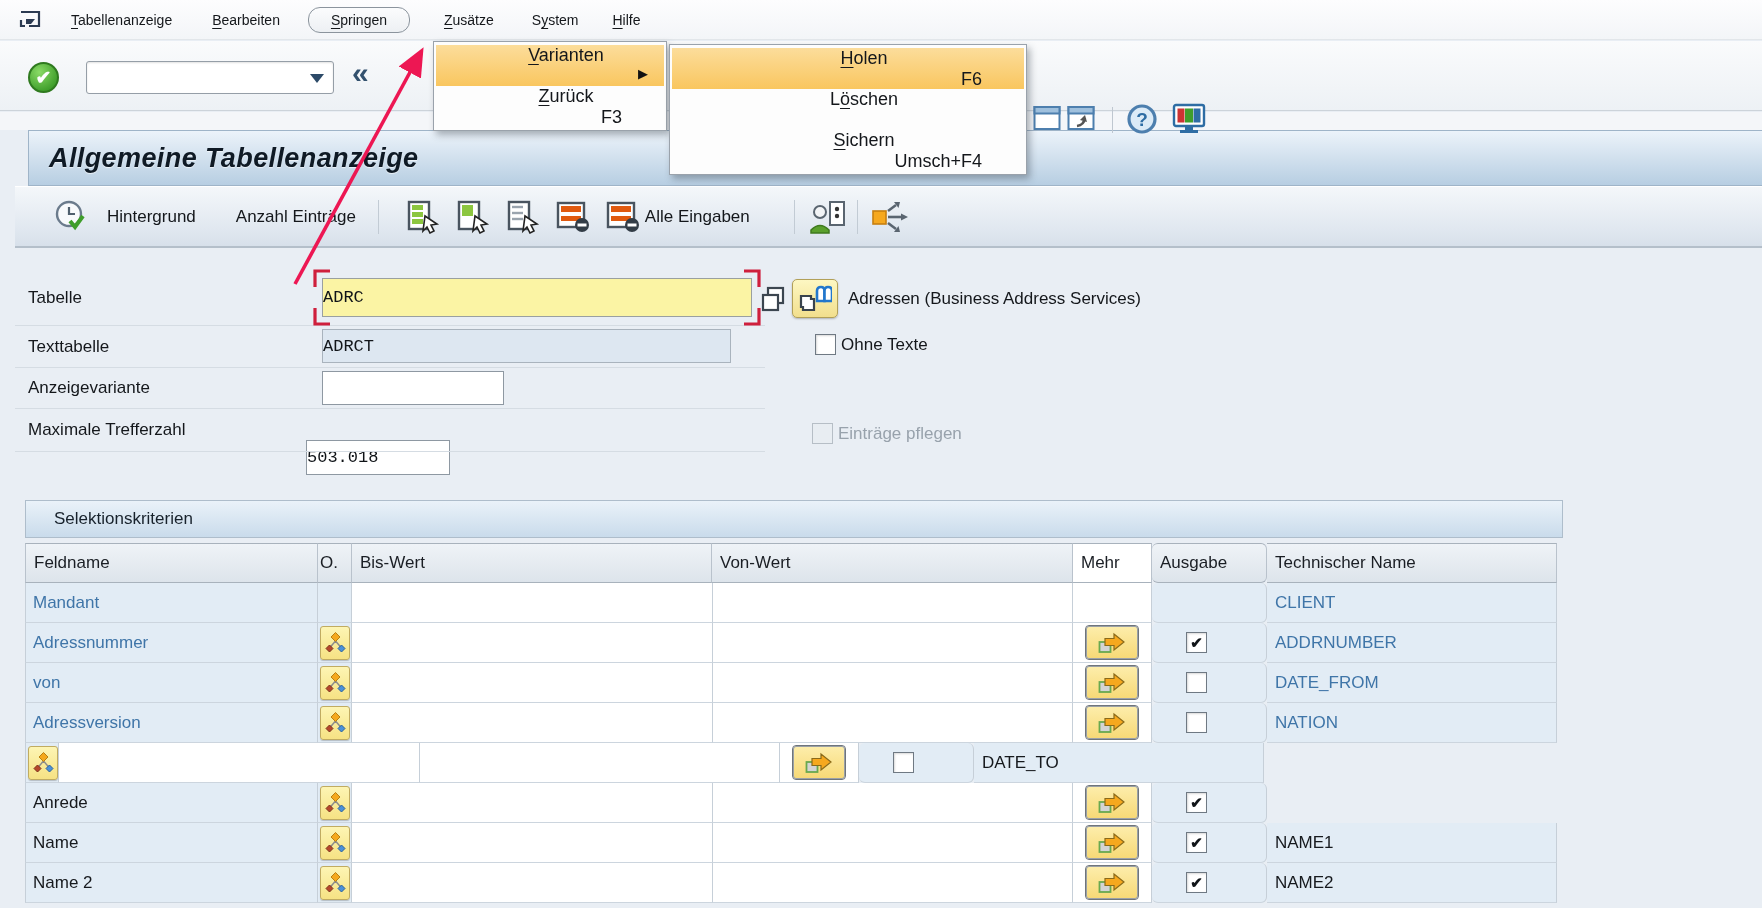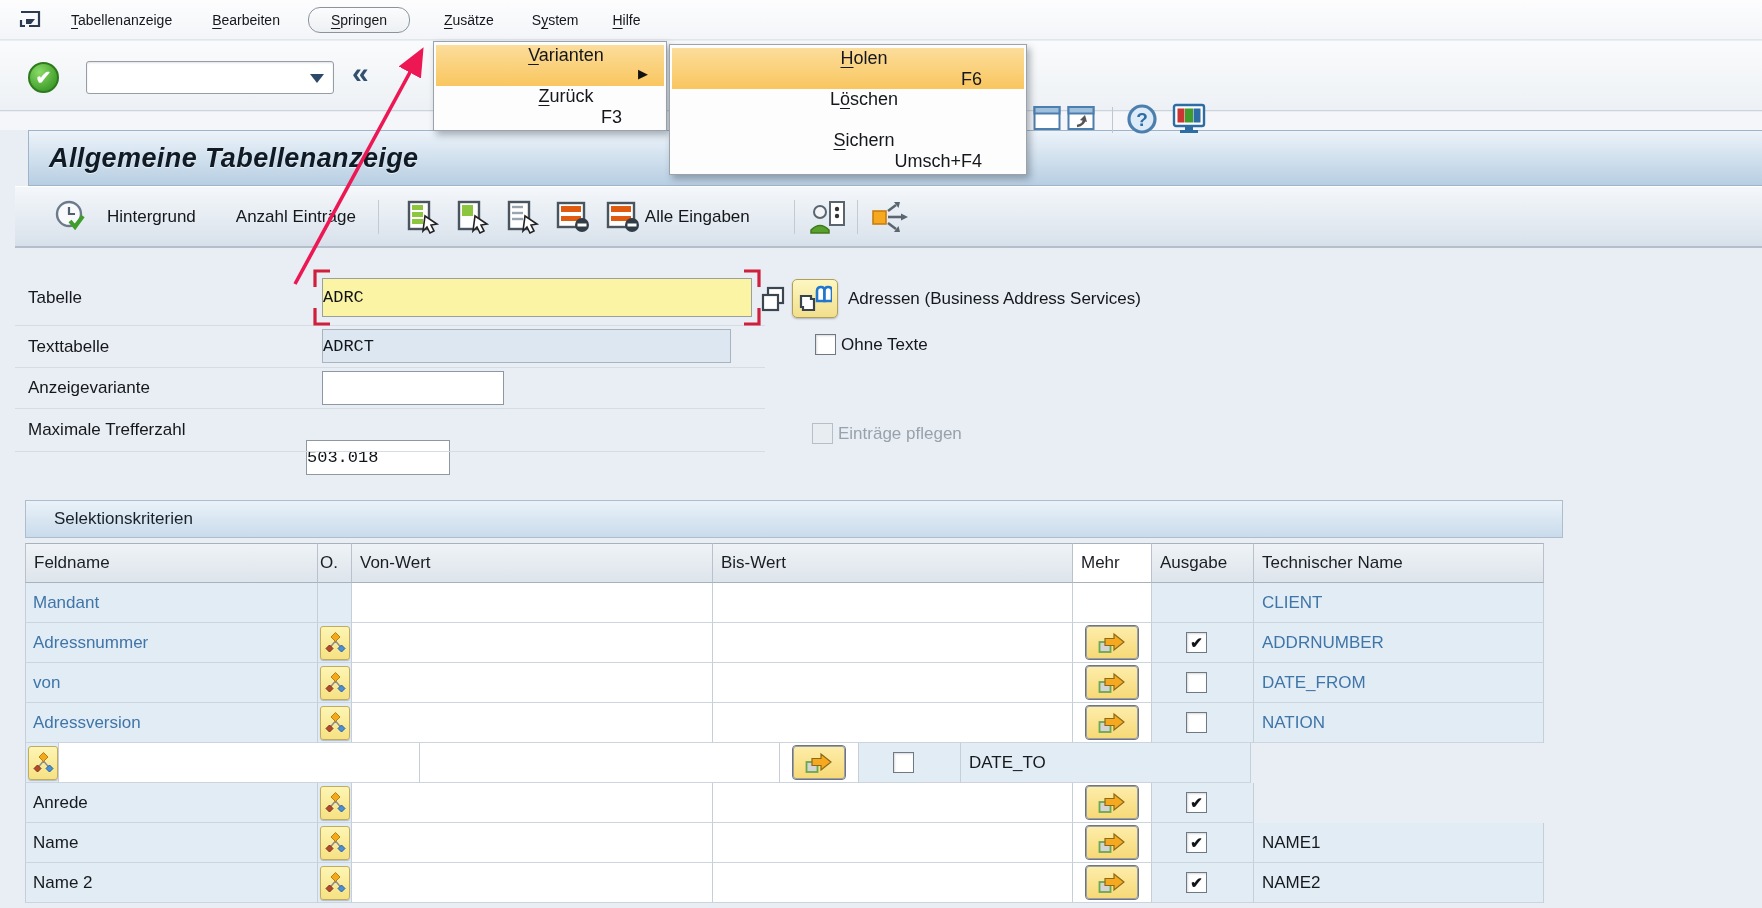--- a/index.html
+++ b/index.html
@@ -55,21 +55,21 @@
 .sel-row{display:flex;height:40px;}
 .sel-row .cell{border-right:1px solid #c6cfd8;border-bottom:1px solid #ccd5de;display:flex;align-items:center;font-size:17px;overflow:hidden;}
 .sel-row .cell:first-child{border-left:1px solid #c6cfd8;}
 .cell.lab{background:#e2ecf5;padding-left:7px;color:#16191d;}
 .cell.inp{background:#ffffff;}
 .cell.key{color:#3f75a8;}
 .cell.tech{padding-left:8px;}
 .c0{width:293px}.c1{width:34px;padding-left:2px !important;}
 .c2{width:361px}.c3{width:360px}
 .c4{width:79px;justify-content:center;background:#fff !important;}
-.c5{width:102px;padding-left:34px !important;}
+.c5{width:115px;padding-left:34px !important;border-radius:6px;}
 .c6{width:290px}
 .opt-btn{display:inline-flex;align-items:center;justify-content:center;width:30px;height:34px;border:1px solid #c0ab61;border-radius:3px;background:linear-gradient(#fdf5b4,#f6e284);box-shadow:0 1px 1px rgba(0,0,0,.2);}
 .mehr-btn{display:inline-flex;align-items:center;justify-content:center;width:52px;height:33px;border:1px solid #9aa0a6;outline:1px solid #6f757b;border-radius:3px;background:linear-gradient(#fdedaa,#f7d977);}
 
 
 .menu-panel{position:absolute;background:#fdfdfd;border:1px solid #9aa2ab;box-shadow:3px 4px 7px rgba(50,60,70,.38);z-index:40;padding:3px 2px;font-size:18px;color:#14171b;}
 .menu-item{height:41px;display:flex;align-items:center;padding:0 12px 0 44px;white-space:nowrap;flex-direction:column;}
 .menu-item.hl{background:linear-gradient(#fcdd9b,#f9c65f);}
 .menu-item u{text-underline-offset:3px;}
 .menu-item .sc{margin-left:auto;margin-right:30px;}
@@ -272,22 +272,22 @@
   </div>
   <div class="fline" style="top:451px"></div>
 
   <div class="seltable">
     <div class="sel-header-bar">
       <span>Selektionskriterien</span>
     </div>
     <div class="sel-colhead">
       <div class="cell c0">Feldname</div>
       <div class="cell c1">O.</div>
+      <div class="cell c3">Bis-Wert</div>
       <div class="cell c2">Von-Wert</div>
-      <div class="cell c3">Bis-Wert</div>
       <div class="cell c4" style="justify-content:flex-start">Mehr</div>
       <div class="cell c5" style="padding-left:8px !important">Ausgabe</div>
       <div class="cell c6">Technischer Name</div>
     </div>
     <div id="sel-rows">
         <div class="sel-row">
           <div class="cell c0 lab key">Mandant</div>
           <div class="cell c1 lab"></div>
           <div class="cell c2 inp"></div>
           <div class="cell c3 inp"></div>

